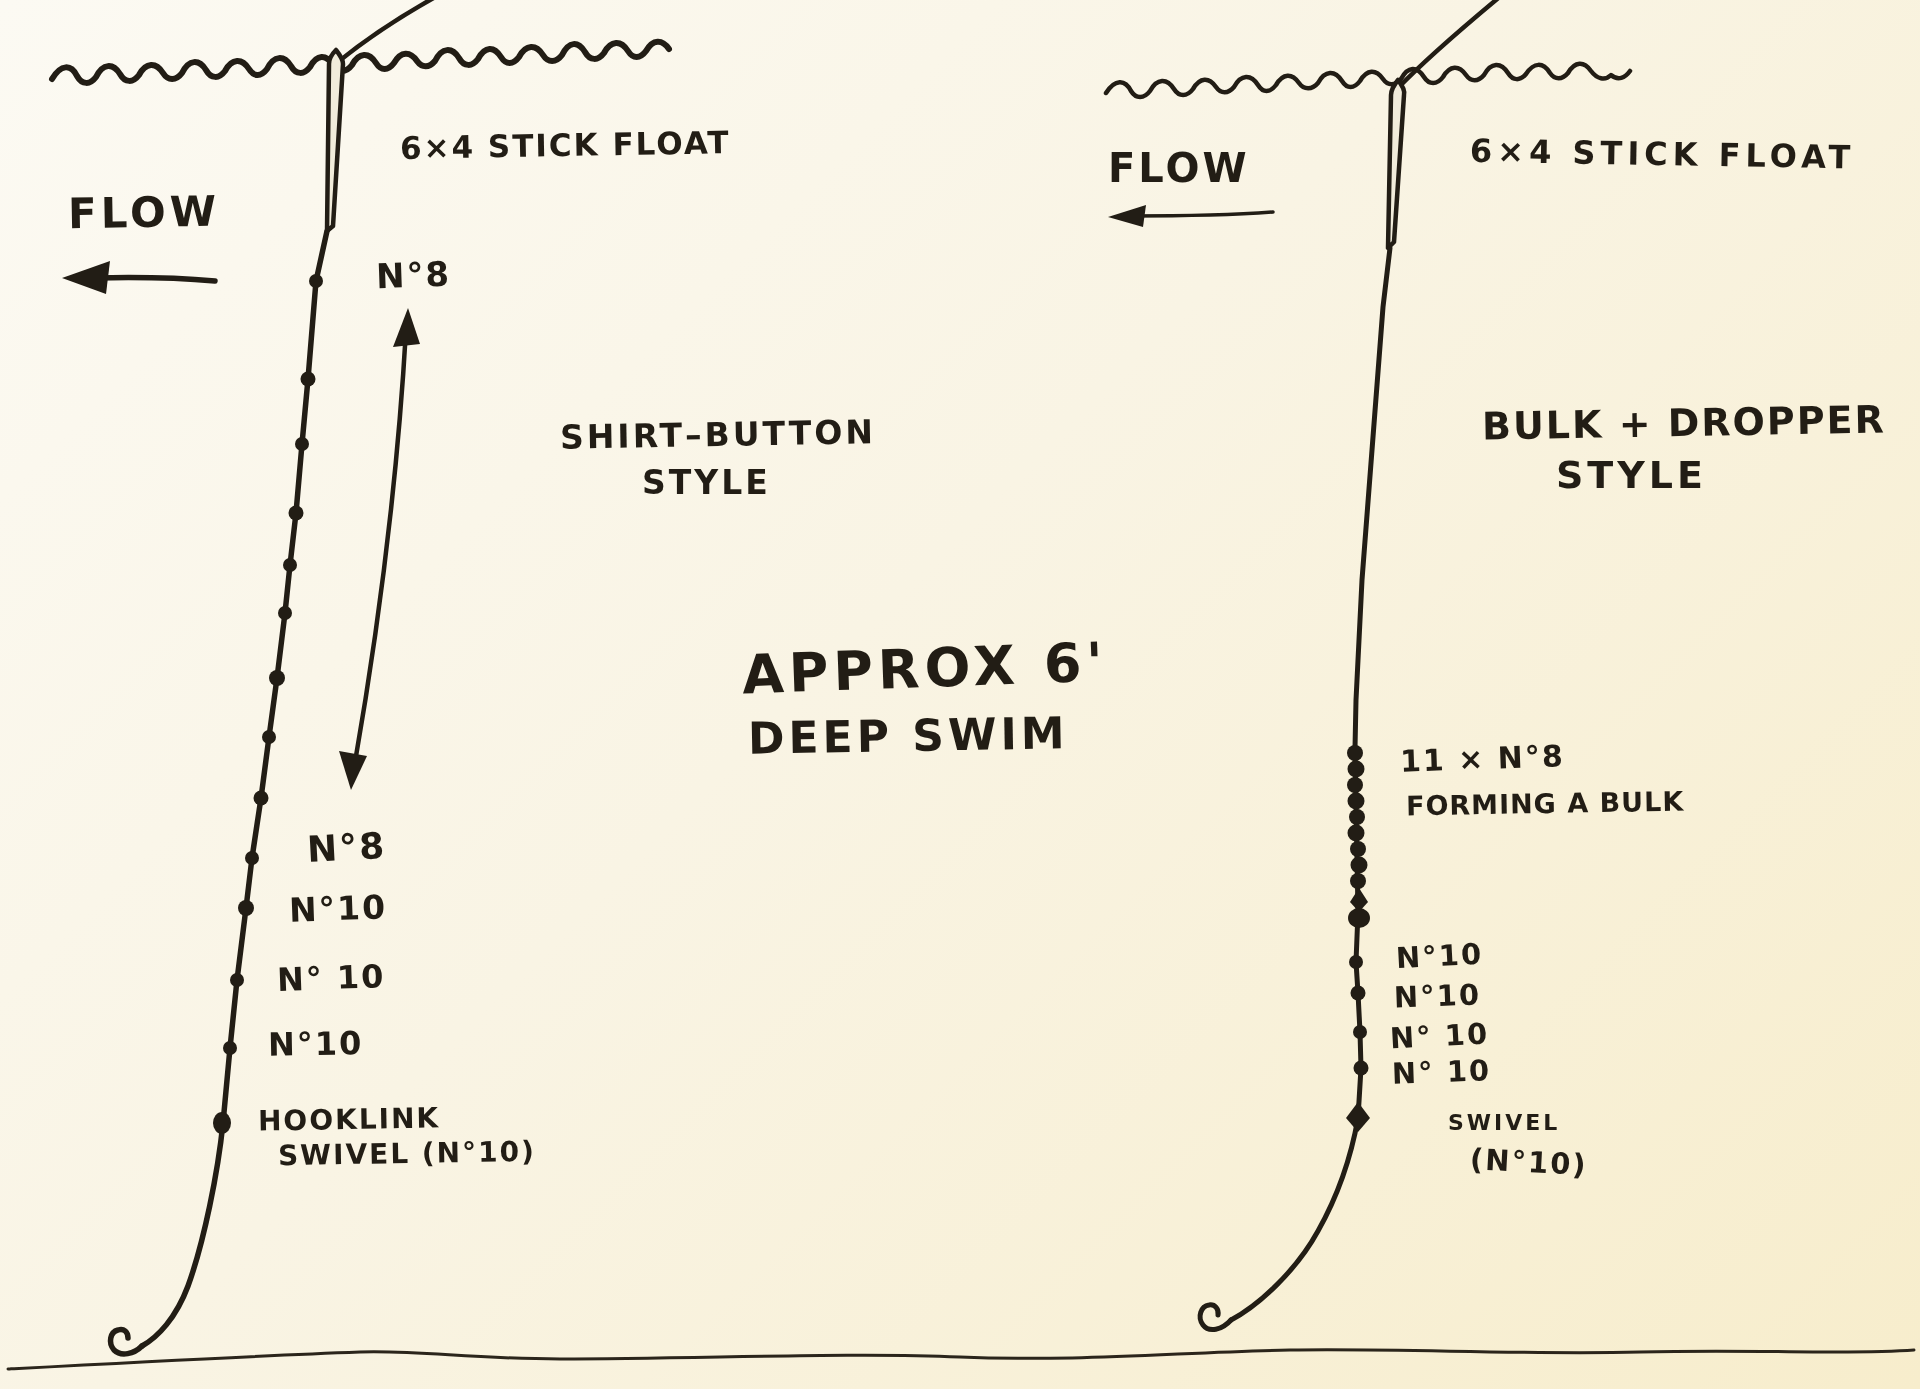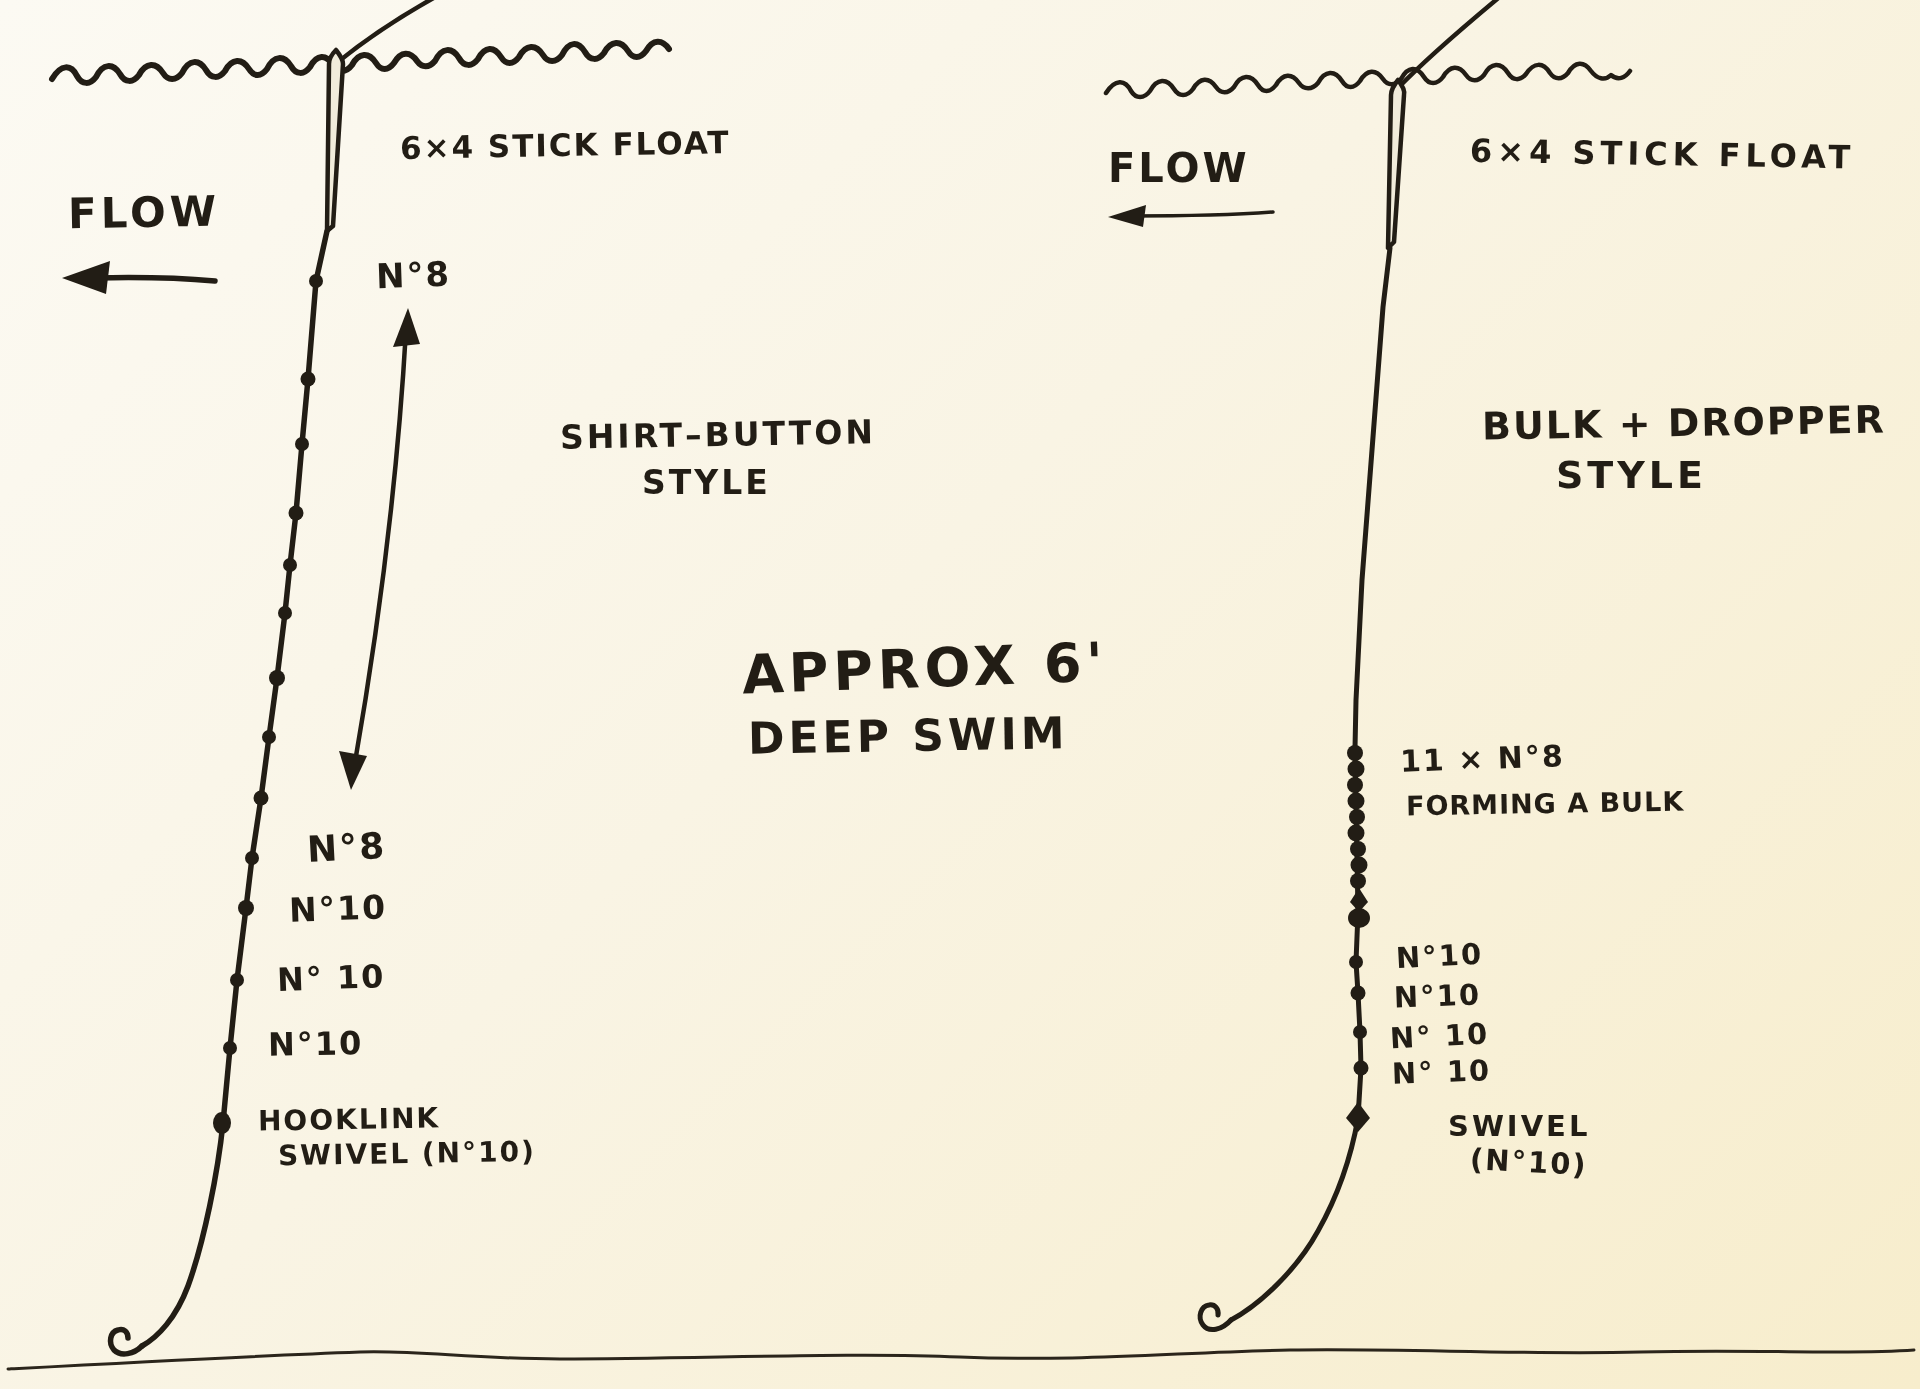--- a/index.html
+++ b/index.html
@@ -171,16 +171,16 @@
   <div class="lbl" style="left:1556px;top:456px;font-size:38px;letter-spacing:4px;">STYLE</div>
 
   <div class="lbl" style="left:1400px;top:744px;font-size:30px;transform:rotate(-2deg);">11 × N°8</div>
   <div class="lbl" style="left:1406px;top:790px;font-size:27px;letter-spacing:1px;transform:rotate(-1deg);">FORMING A BULK</div>
 
   <div class="lbl" style="left:1396px;top:942px;font-size:29px;transform:rotate(-3deg);">N°10</div>
   <div class="lbl" style="left:1394px;top:982px;font-size:29px;transform:rotate(-2deg);">N°10</div>
   <div class="lbl" style="left:1390px;top:1022px;font-size:29px;transform:rotate(-3deg);">N° 10</div>
   <div class="lbl" style="left:1392px;top:1058px;font-size:29px;transform:rotate(-2deg);">N° 10</div>
 
-  <div class="lbl" style="left:1448px;top:1112px;font-size:29px;letter-spacing:3px;">SWIVEL</div>
+  <div class="lbl" style="left:1448px;top:1112px;font-size:22px;letter-spacing:3px;">SWIVEL</div>
   <div class="lbl" style="left:1470px;top:1148px;font-size:29px;letter-spacing:2px;transform:rotate(3deg);">(N°10)</div>
 
 </div>
 
 </body></html>

